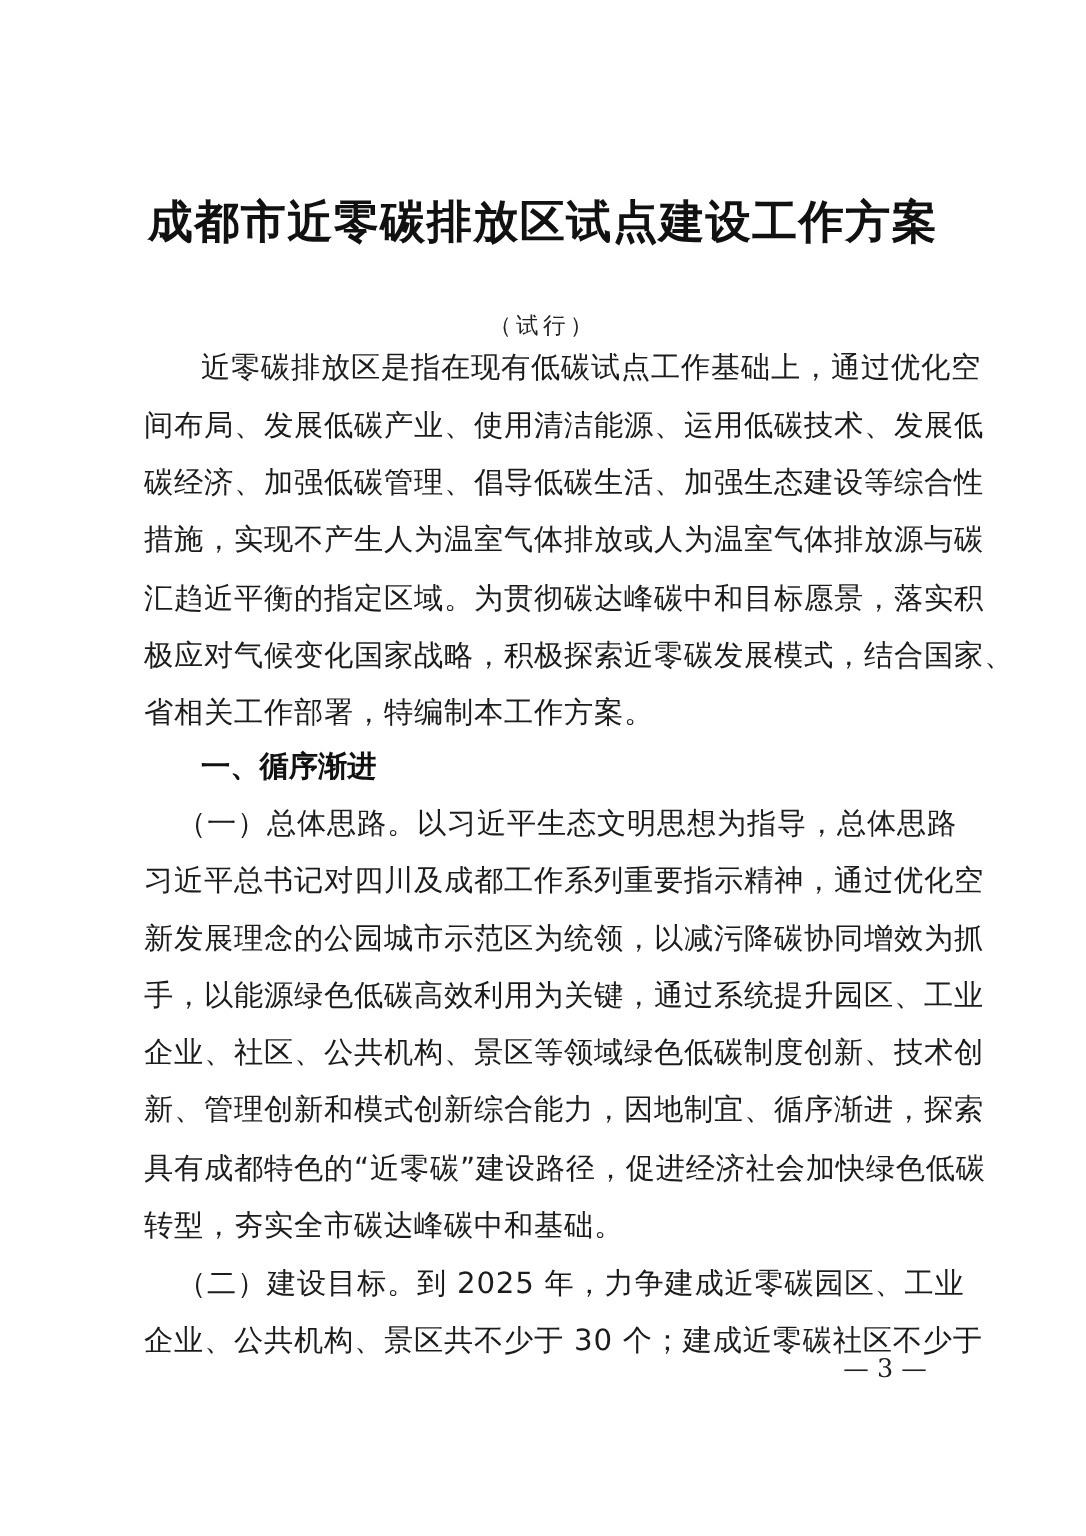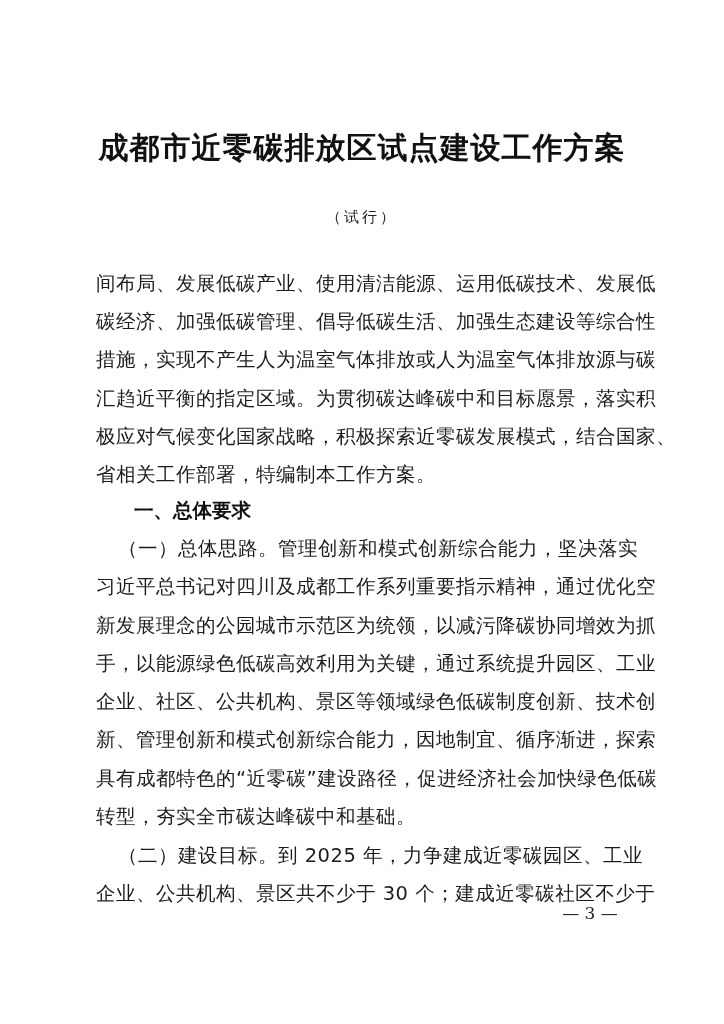--- a/index.html
+++ b/index.html
@@ -32,30 +32,31 @@
       font-family: "DejaVu Serif", serif; font-size: 17px; color: #222;
     }
   </style>
 </head>
 <body>
 
 <div class="page">
   <div class="title">成都市近零碳排放区试点建设工作方案</div>
   <div class="subtitle">（试行）</div>
 
+  <div class="line indent" style="top:230px">近零碳排放区是指在现有低碳试点工作基础上，通过优化空</div>
   <div class="line" style="top:269px">间布局、发展低碳产业、使用清洁能源、运用低碳技术、发展低</div>
   <div class="line" style="top:307px">碳经济、加强低碳管理、倡导低碳生活、加强生态建设等综合性</div>
   <div class="line" style="top:345px">措施，实现不产生人为温室气体排放或人为温室气体排放源与碳</div>
   <div class="line" style="top:384px">汇趋近平衡的指定区域。为贯彻碳达峰碳中和目标愿景，落实积</div>
   <div class="line" style="top:422px">极应对气候变化国家战略，积极探索近零碳发展模式，结合国家、</div>
   <div class="line last" style="top:460px">省相关工作部署，特编制本工作方案。</div>
 
-  <div class="heading" style="top:496px">一、总体要求</div>
+  <div class="heading" style="top:496px">一、循序渐进</div>
 
-  <div class="line indent" style="top:534px; left:118px; width:518px;"><span class="b">（一）总体思路。</span><span>管理创新和模式创新综合能力，坚决落实</span></div>
+  <div class="line indent" style="top:534px; left:118px; width:518px;"><span class="b">（一）总体思路。</span><span>以习近平生态文明思想为指导，总体思路</span></div>
   <div class="line" style="top:572px">习近平总书记对四川及成都工作系列重要指示精神，通过优化空</div>
   <div class="line" style="top:611px">新发展理念的公园城市示范区为统领，以减污降碳协同增效为抓</div>
   <div class="line" style="top:649px">手，以能源绿色低碳高效利用为关键，通过系统提升园区、工业</div>
   <div class="line" style="top:687px">企业、社区、公共机构、景区等领域绿色低碳制度创新、技术创</div>
   <div class="line" style="top:725px">新、管理创新和模式创新综合能力，因地制宜、循序渐进，探索</div>
   <div class="line" style="top:764px">具有成都特色的“近零碳”建设路径，促进经济社会加快绿色低碳</div>
   <div class="line last" style="top:802px">转型，夯实全市碳达峰碳中和基础。</div>
 
   <div class="line indent" style="top:841px; left:118px; width:518px;"><span class="b">（二）建设目标。</span><span>到 2025 年，力争建成近零碳园区、工业</span></div>
   <div class="line" style="top:879px">企业、公共机构、景区共不少于 30 个；建成近零碳社区不少于</div>

